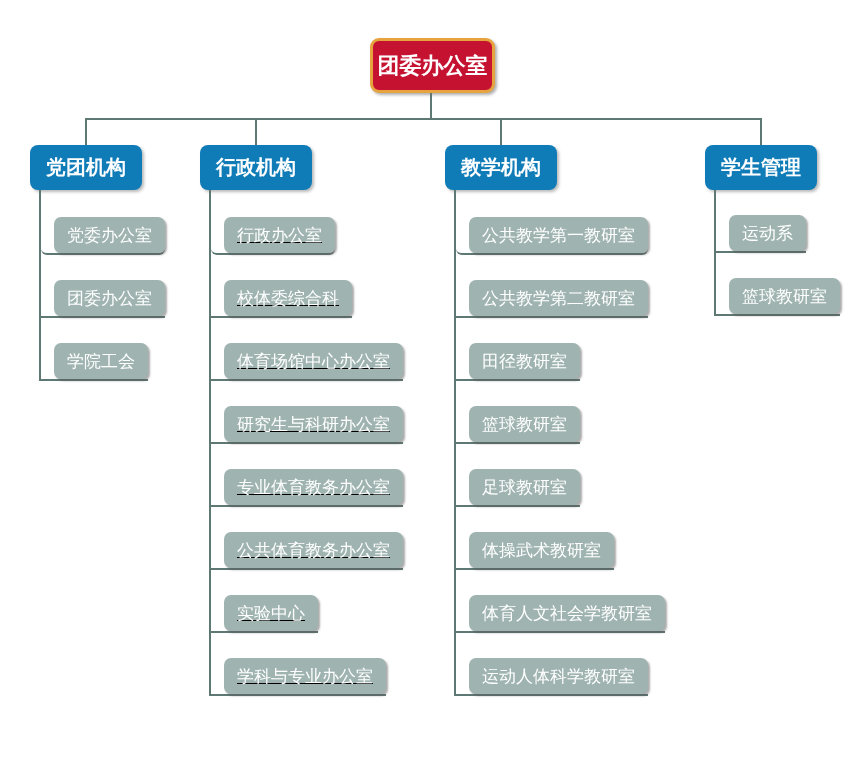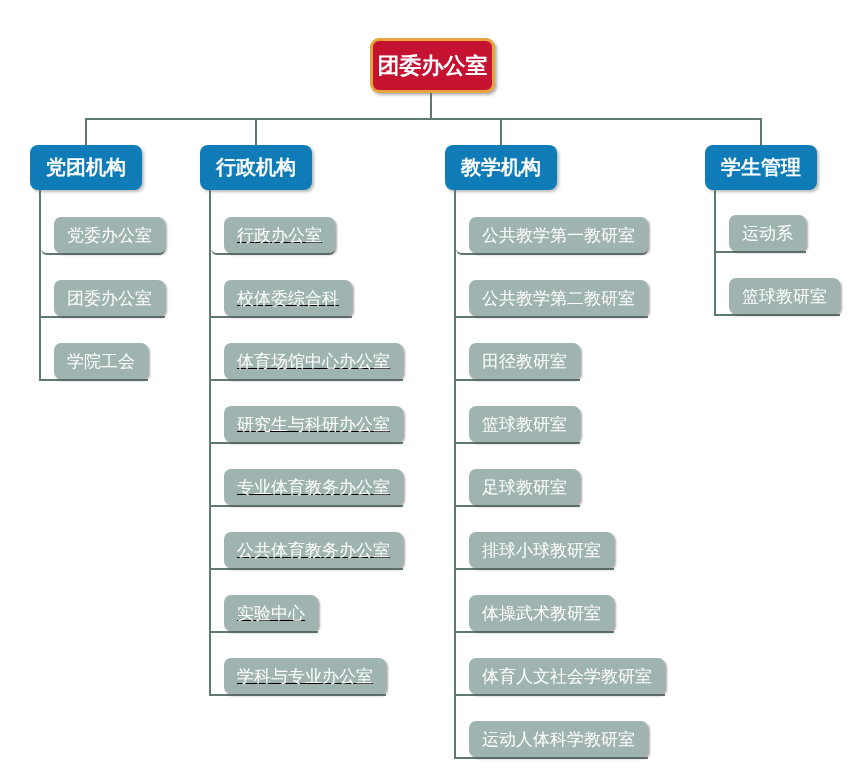--- a/index.html
+++ b/index.html
@@ -107,23 +107,20 @@
     <div class="leaf-row">
         <div class="leaf">田径教研室</div>
       </div>
     <div class="leaf-row">
         <div class="leaf">篮球教研室</div>
       </div>
     <div class="leaf-row">
         <div class="leaf">足球教研室</div>
       </div>
     <div class="leaf-row">
-        <div class="leaf">排球小球教研室</div>
-      </div>
-    <div class="leaf-row">
         <div class="leaf">体操武术教研室</div>
       </div>
     <div class="leaf-row">
         <div class="leaf">体育人文社会学教研室</div>
       </div>
     <div class="leaf-row">
         <div class="leaf">运动人体科学教研室</div>
       </div>
   </div>
 

